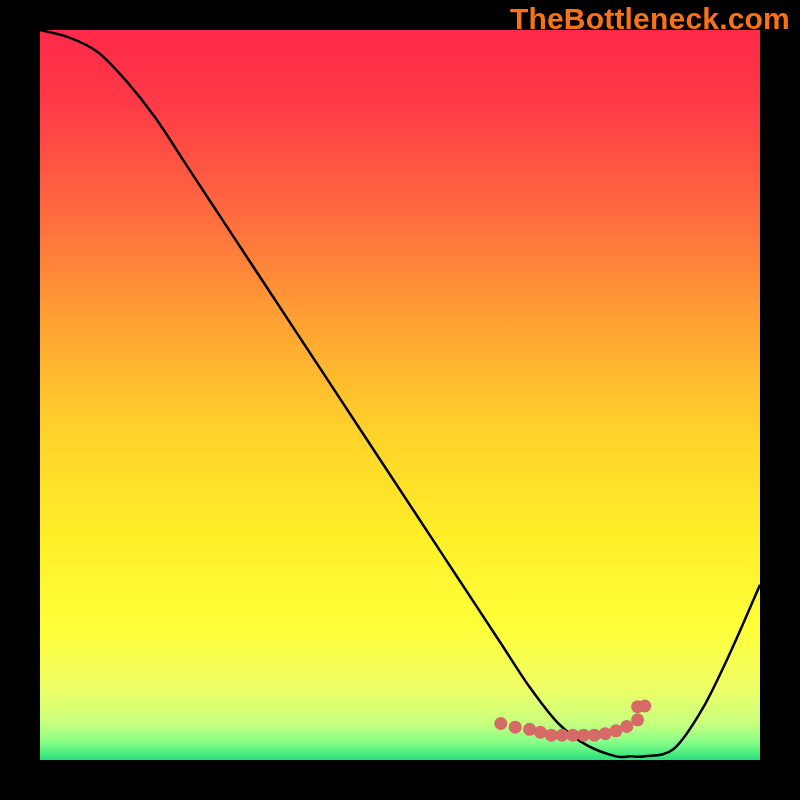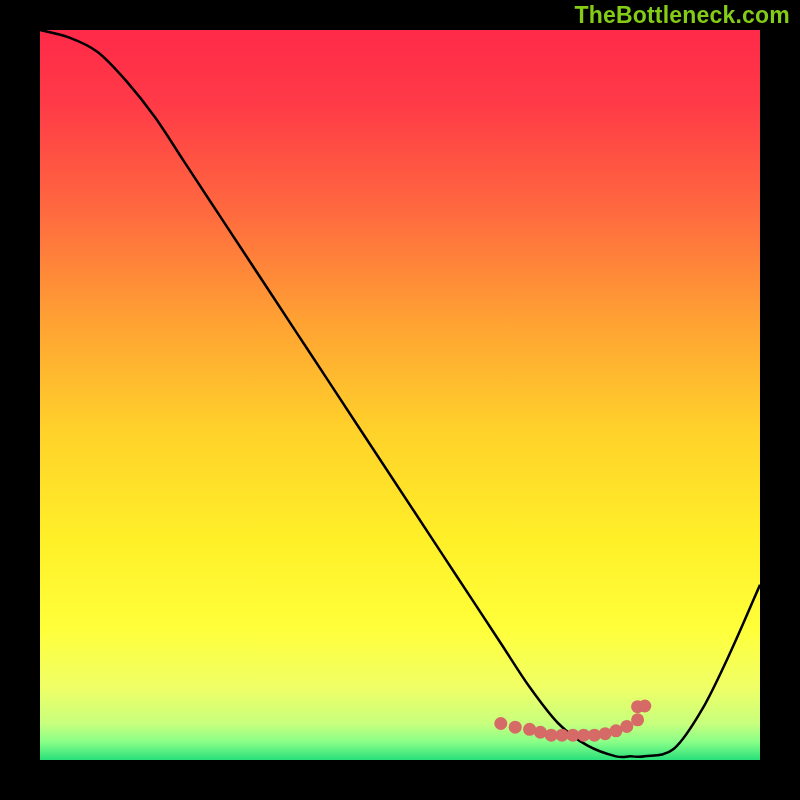--- a/index.html
+++ b/index.html
@@ -14,22 +14,22 @@
   .frame {
     position: relative;
     width: 800px;
     height: 800px;
     background: #000000;
   }
   .watermark {
     position: absolute;
     top: 2px;
     right: 10px;
-    color: #84cc16;
-    font-size: 23px;
+    color: #f97316;
+    font-size: 30px;
     font-weight: 600;
     letter-spacing: 0.2px;
     z-index: 5;
   }
   .plot-area {
     position: absolute;
     left: 40px;
     top: 30px;
     width: 720px;
     height: 730px;

